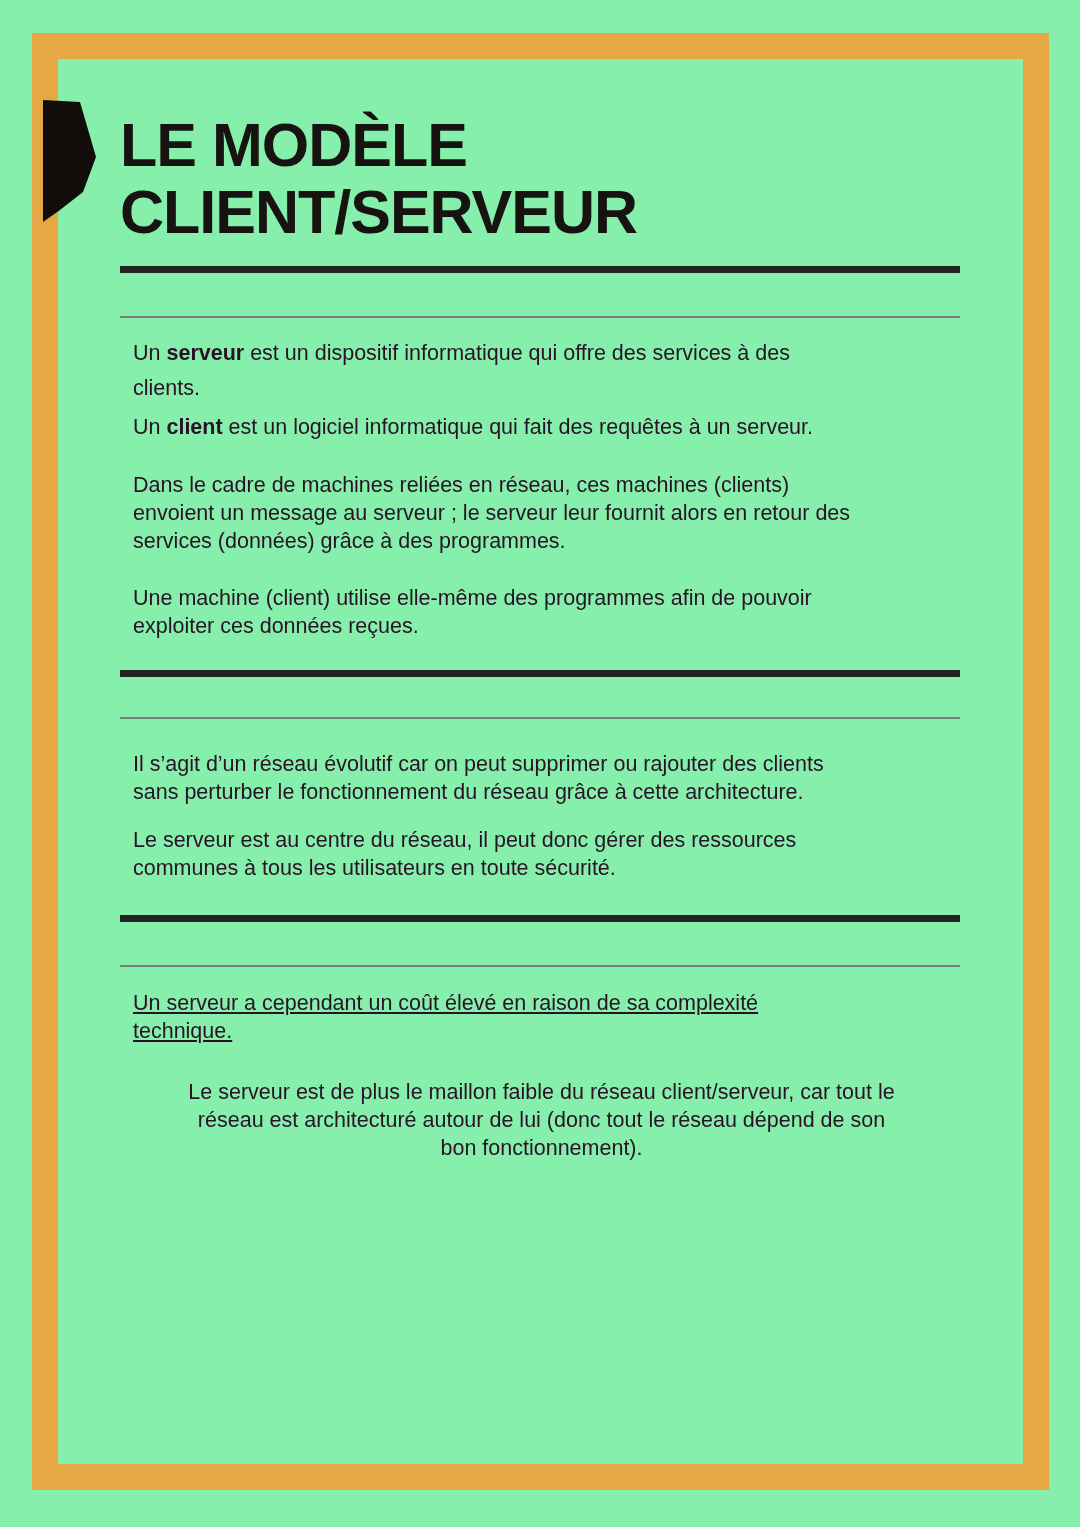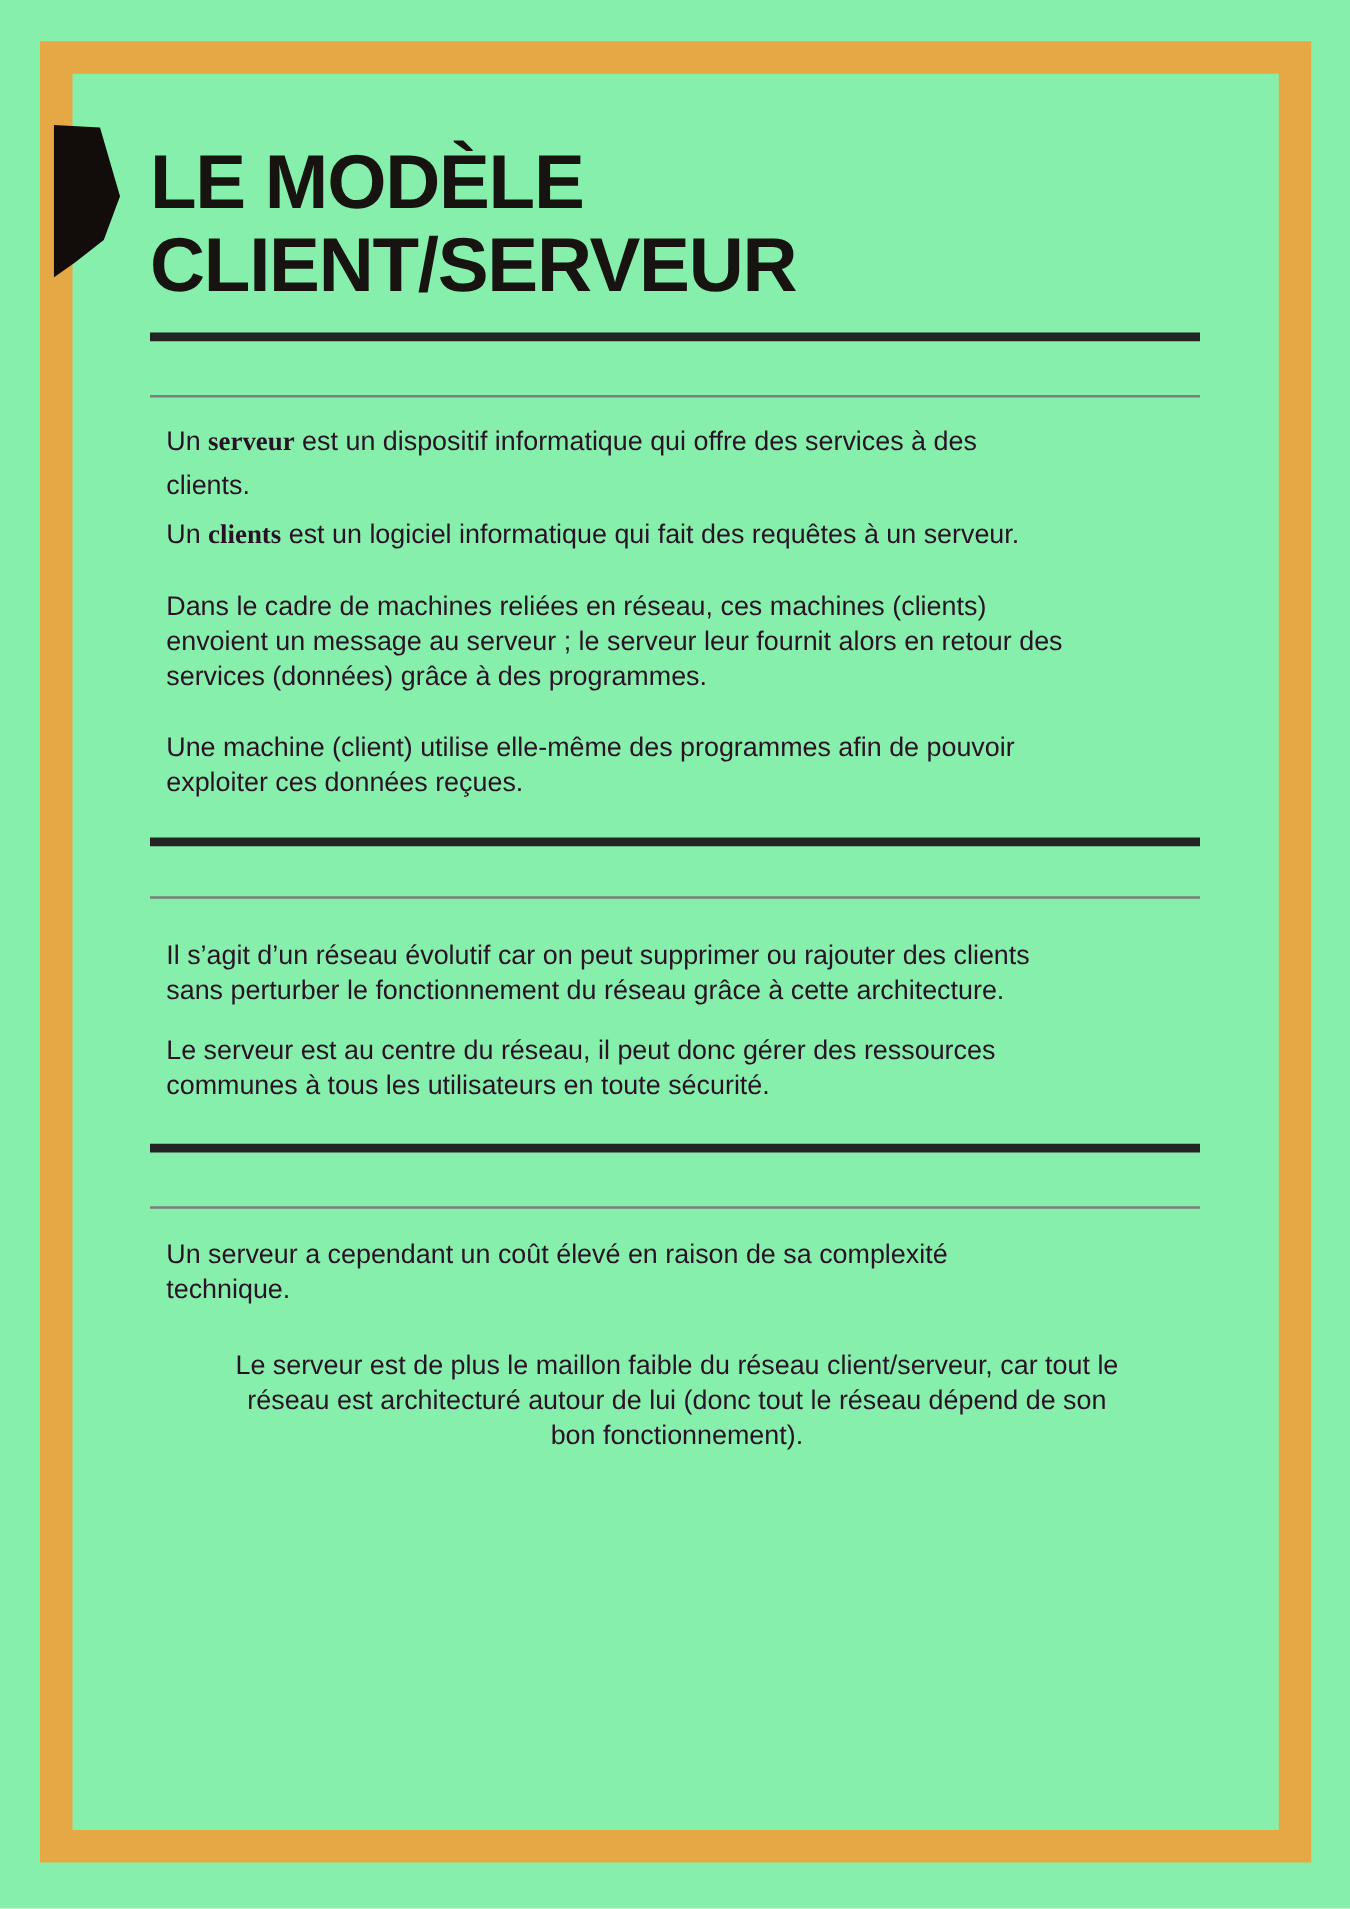--- a/index.html
+++ b/index.html
@@ -46,21 +46,21 @@
   .rn3 { margin-top:43px; }
   p {
     white-space:pre-line;
     color:#2A1226;
     font-size:21.5px;
     padding-left:13px;
     width:830px;
   }
   .intro-p { line-height:35px; }
   .body-p  { line-height:28px; }
-  b { font-weight:700;font-family:Liberation Serif, serif; }
+  b { font-weight:700; }
   .p1 { margin-top:18px; }
   .p2 { margin-top:4px;  }
   .p3 { margin-top:26px; }
   .p4 { margin-top:29px; }
   .p5 { margin-top:20px; }
   .p6 { margin-top:31px; }
   .p7 { margin-top:32px; }
   .p8 { margin-top:22px; }
   .p9 { margin-top:33px;text-align:center; }
 </style>
@@ -85,21 +85,21 @@
       </h1>
 
     <div class="rule-thick rt1"></div>
 
     <section>
       <div class="rule-thin rn1"></div>
 
       <p class="intro-p p1" style="color: rgb(42, 18, 38);"><span>Un </span><b>serveur</b><span> est un dispositif informatique qui offre des services à des
 clients.</span></p>
 
-      <p class="intro-p p2" style="color: rgb(42, 18, 38);"><span>Un </span><b>clients</b><span> est un logiciel informatique qui fait des requêtes à un serveur.</span></p>
+      <p class="intro-p p2" style="color: rgb(42, 18, 38);"><span>Un </span><b>client</b><span> est un logiciel informatique qui fait des requêtes à un serveur.</span></p>
 
       <p class="body-p p3" style="color: rgb(42, 18, 38);">Dans le cadre de machines reliées en réseau, ces machines (clients)
 envoient un message au serveur ; le serveur leur fournit alors en retour des
 services (données) grâce à des programmes.</p>
       <p class="body-p p4" style="color: rgb(42, 18, 38);">Une machine (client) utilise elle-même des programmes afin de pouvoir
 exploiter ces données reçues.</p>
     </section>
 
     <div class="rule-thick rt2"></div>
 
@@ -108,21 +108,21 @@
       <p class="body-p p6" style="color: rgb(42, 18, 38);">Il s’agit d’un réseau évolutif car on peut supprimer ou rajouter des clients
 sans perturber le fonctionnement du réseau grâce à cette architecture.</p>
       <p class="body-p p5" style="color: rgb(42, 18, 38);">Le serveur est au centre du réseau, il peut donc gérer des ressources
 communes à tous les utilisateurs en toute sécurité.</p>
     </section>
 
     <div class="rule-thick rt3"></div>
 
     <section>
       <div class="rule-thin rn3"></div>
-      <p class="body-p p8" style="color: rgb(42, 18, 38);">Un serveur a cependant un coût élevé en raison de sa complexité
+      <p class="body-p p8" style="color: rgb(42, 18, 38); text-decoration: underline;">Un serveur a cependant un coût élevé en raison de sa complexité
 technique.</p>
       <p class="body-p p9" style="color: rgb(42, 18, 38);">Le serveur est de plus le maillon faible du réseau client/serveur, car tout le
 réseau est architecturé autour de lui (donc tout le réseau dépend de son
 bon fonctionnement).</p>
     </section>
 
   </div>
 </div>
 
 </body></html>

